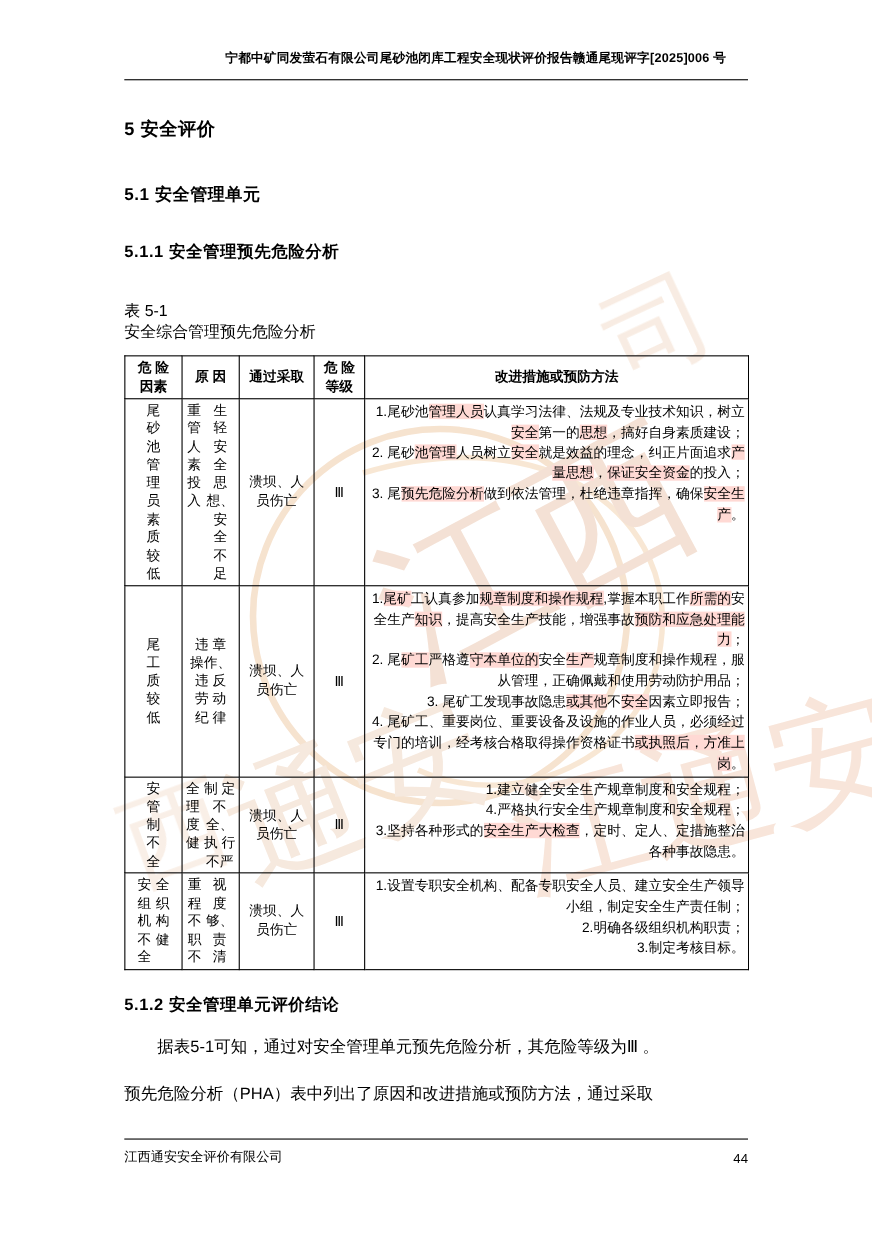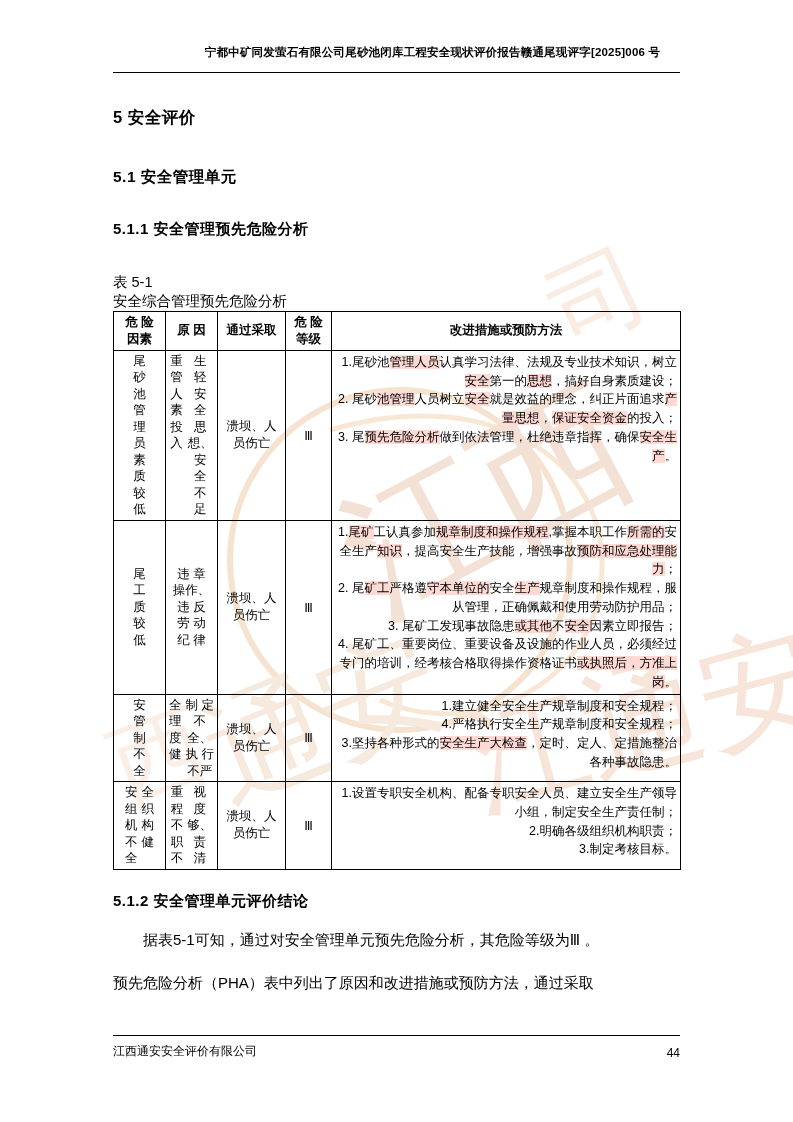--- a/index.html
+++ b/index.html
@@ -116,20 +116,21 @@
     margin-top: 34px;
     font-size: 14.5px;
     font-family: "Liberation Sans", sans-serif;
     display: flex;
     flex-direction: column;
   }
   .table-caption .cap-label { width: 155px; }
   .table-caption .cap-title { }
 
   table.pha {
+    margin-top: 12px;
     border-collapse: collapse;
     width: 567px;
     table-layout: fixed;
     background: transparent;
     padding-left: 29px;
   }
   table.pha td, table.pha th {
     border: 1px solid #000;
     vertical-align: middle;
     font-size: 12.5px;

